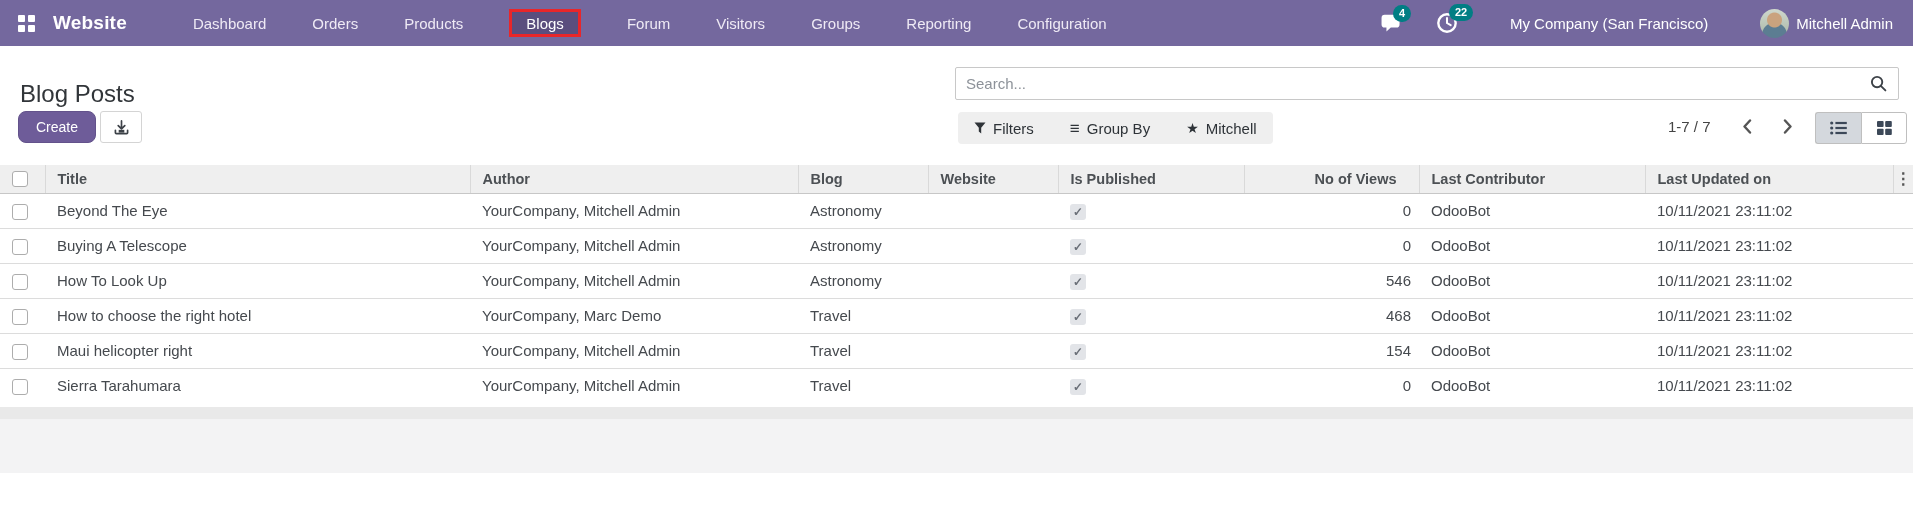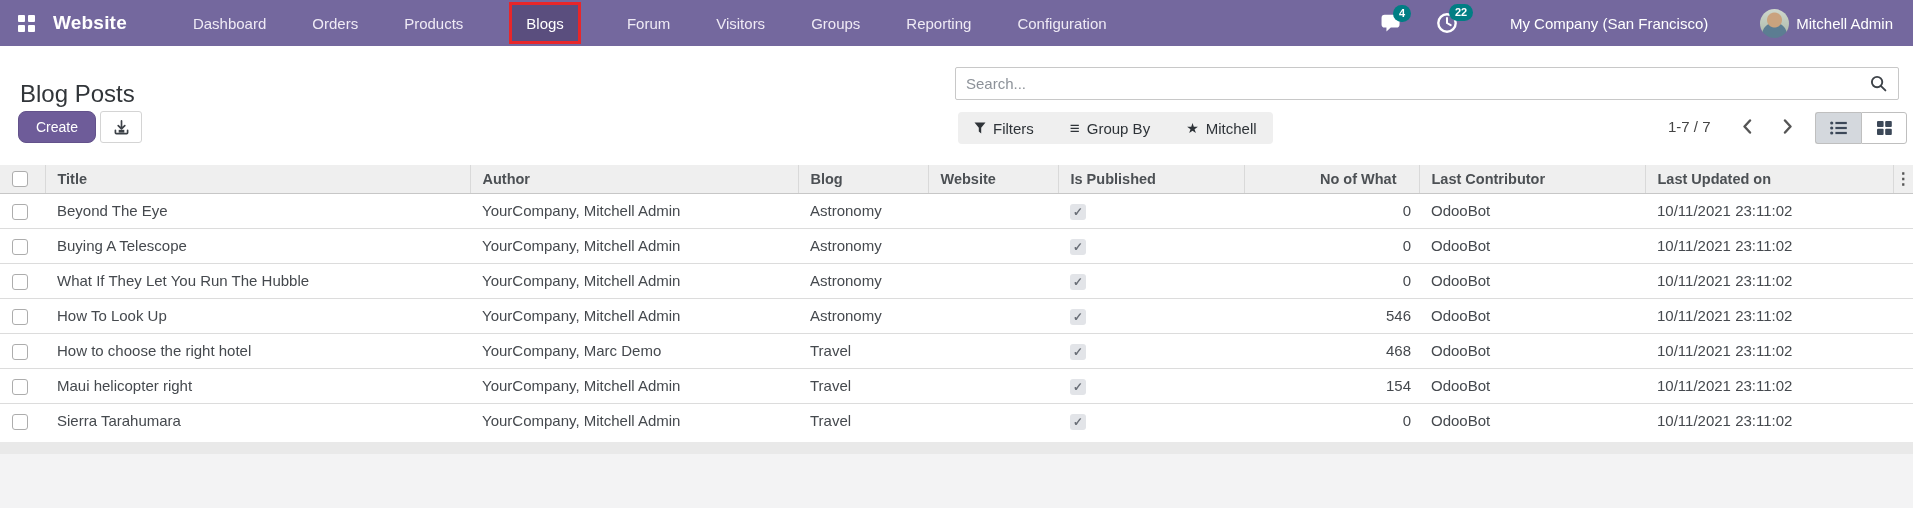--- a/index.html
+++ b/index.html
@@ -13,21 +13,21 @@
   .topbar {
     height:46px; background:#74689e; color:#f2eef7;
     display:flex; align-items:center; padding-left:18px;
   }
   .apps-icon { width:17px; height:17px; display:grid; grid-template-columns:7px 7px; grid-template-rows:7px 7px; gap:3px; margin-right:18px; cursor:pointer; }
   .apps-icon span { background:#ffffff; border-radius:1px; }
   .brand { font-size:19px; font-weight:bold; color:#ffffff; margin-right:66px; letter-spacing:.2px; }
   .menu { display:flex; align-items:center; gap:46px; font-size:15px; height:100%; }
   .menu-item { display:flex; align-items:center; height:100%; color:#efeaf5; cursor:pointer; white-space:nowrap; }
   .menu-item.active {
-    background:rgba(10,0,30,0.25); padding:0 14px; height:42px;
+    background:rgba(10,0,30,0.25); padding:0 14px; height:28px;
     border:3px solid #e8262a; color:#ffffff;
   }
   .topbar-right { margin-left:auto; display:flex; align-items:center; padding-right:20px; }
   .systray-icon { position:relative; margin-left:34px; cursor:pointer; display:flex; align-items:center; }
   .badge {
     position:absolute; top:-8px; left:13px; background:#017e84; color:#fff;
     font-size:11px; font-weight:bold; line-height:1; padding:3px 6px; border-radius:9px;
   }
   .company { font-size:15px; margin-left:52px; margin-right:52px; cursor:pointer; color:#ffffff;text-align:center; }
   .user { display:flex; align-items:center; gap:7px; cursor:pointer; font-size:15px; color:#ffffff; }
@@ -267,21 +267,21 @@
       <col style="width:20px">
   </colgroup>
   <thead>
     <tr>
       <th><span class="cb"></span></th>
       <th>Title</th>
       <th>Author</th>
       <th>Blog</th>
       <th>Website</th>
       <th>Is Published</th>
-      <th class="col-views">No of What</th>
+      <th class="col-views">No of Views</th>
       <th>Last Contributor</th>
       <th>Last Updated on</th>
       <th style="padding:0;text-align:center;"><span class="dots">⋮</span></th>
     </tr>
   </thead>
   <tbody id="table-body">
       <tr>
         <td><span class="cb"></span></td>
         <td>Beyond The Eye</td>
         <td>YourCompany, Mitchell Admin</td>
@@ -300,32 +300,20 @@
         <td>Astronomy</td>
         <td></td>
         <td><span class="pub-cb">✓</span></td>
         <td class="col-views">0</td>
         <td>OdooBot</td>
         <td>10/11/2021 23:11:02</td>
         <td></td>
       </tr>
       <tr>
         <td><span class="cb"></span></td>
-        <td>What If They Let You Run The Hubble</td>
-        <td>YourCompany, Mitchell Admin</td>
-        <td>Astronomy</td>
-        <td></td>
-        <td><span class="pub-cb">✓</span></td>
-        <td class="col-views">0</td>
-        <td>OdooBot</td>
-        <td>10/11/2021 23:11:02</td>
-        <td></td>
-      </tr>
-      <tr>
-        <td><span class="cb"></span></td>
         <td>How To Look Up</td>
         <td>YourCompany, Mitchell Admin</td>
         <td>Astronomy</td>
         <td></td>
         <td><span class="pub-cb">✓</span></td>
         <td class="col-views">546</td>
         <td>OdooBot</td>
         <td>10/11/2021 23:11:02</td>
         <td></td>
       </tr>

